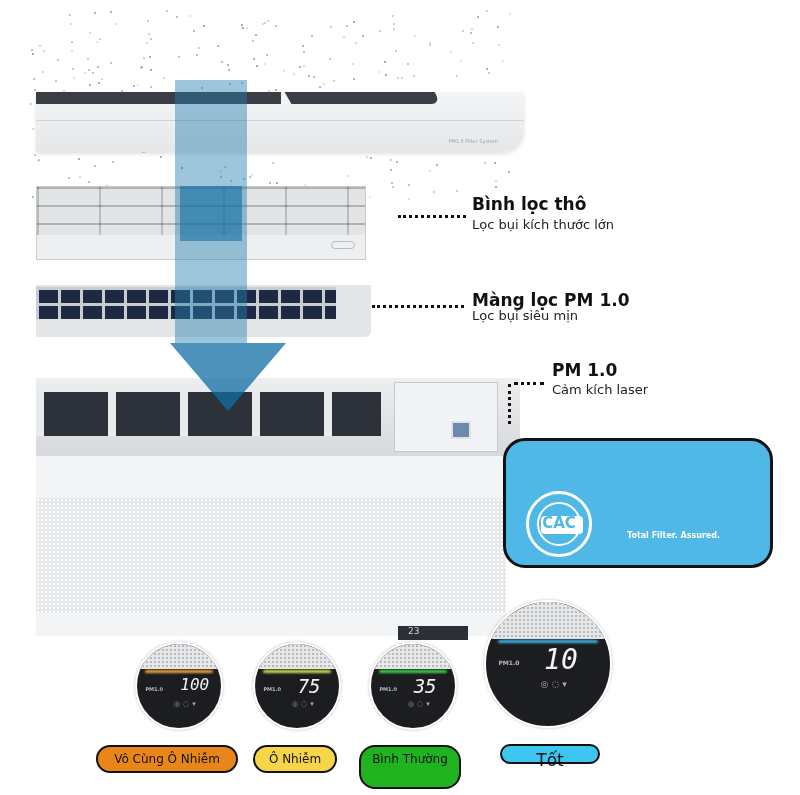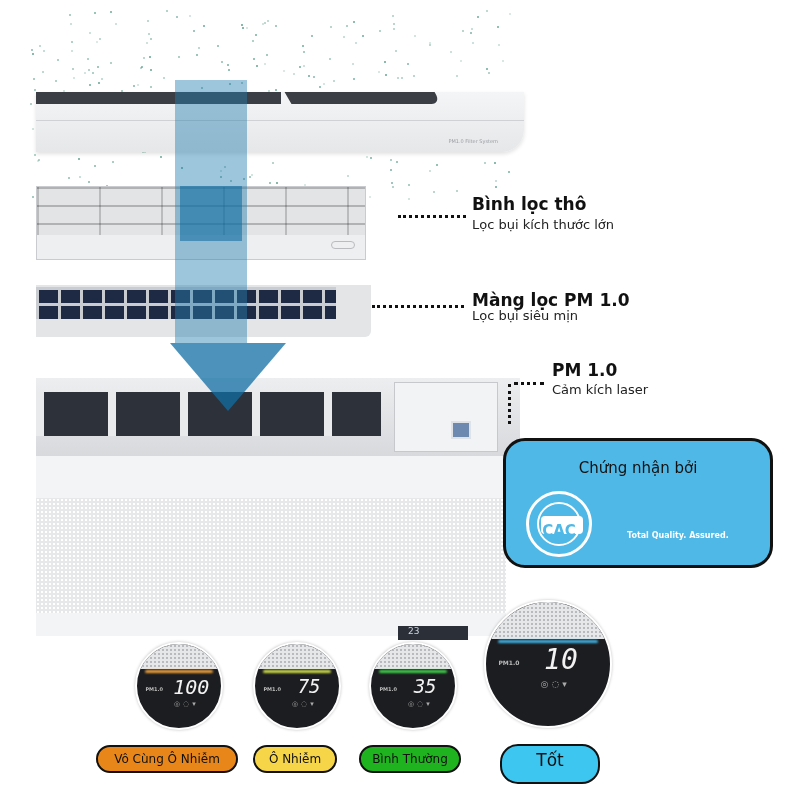--- a/index.html
+++ b/index.html
@@ -49,21 +49,21 @@
   
   .dots { border-top: 3px dotted #111; height: 0; }
   .callTitle { font-weight: bold; font-size: 17px; color: #111; }
   .callSub { font-size: 13px; color: #222; }
 
   
   .cert { left: 503px; top: 438px; width: 270px; height: 130px; background: #4fb8e6; border: 3px solid #111; border-radius: 22px; }
   .cert .title { position:absolute; left:0; right:0; top:18px; text-align:center; font-size:15px; color:#111; }
   .cac { position:absolute; left:20px; top:50px; width:66px; height:66px; border-radius:50%; border:3px solid #fff; }
   .cac .inner { position:absolute; left:8px; top:8px; width:44px; height:44px; border-radius:50%; border:2px solid #fff; }
-  .cac .txt { position:absolute; left:0; right:0; top:20px; text-align:center; font-weight:bold; font-size:15px; color:#4fb8e6;margin-top:8px; }
+  .cac .txt { position:absolute; left:0; right:0; top:20px; text-align:center; font-weight:bold; font-size:15px; color:#4fb8e6; }
   .cac .txtbg { position:absolute; left:12px; top:22px; width:42px; height:18px; background:#fff; border-radius:4px; }
   .intertek { position:absolute; left:118px; top:54px; font-size:28px; color:#fff; font-weight:bold; letter-spacing:-0.5px; }
   .intertek-sub { position:absolute; left:121px; top:90px; font-size:8px; color:#fff; font-weight:bold; }
 
   
   .disc { border-radius: 50%; overflow: hidden; background:#1c1d20; border:2px solid #fff; box-shadow: 0 0 3px rgba(0,0,0,.25); }
   .disc .top { position:absolute; left:0; top:0; right:0; height:30%; background-color:#e6e7e9; background-image: radial-gradient(#b8babd 1px, transparent 1.2px); background-size: 4px 4px; }
   .disc .glow { position:absolute; left:10%; right:10%; top:31%; height:3px; border-radius:3px; filter: blur(1px); }
   .disc .num { position:absolute; left:0; right:0; top:37%; text-align:right; padding-right:22%; color:#f2f2f2; font-family:"DejaVu Sans Mono", monospace; font-style: italic; font-weight: normal; }
   .disc .lab { position:absolute; left:10%; font-size:5px; color:#bbb; font-weight:bold; }
@@ -375,34 +375,33 @@
 <div class="abs dots" style="left:372px; top:305px; width:92px;"></div>
 <div class="abs callTitle" style="left:472px; top:290px;">Màng lọc PM 1.0</div>
 <div class="abs callSub" style="left:472px; top:308px;">Lọc bụi siêu mịn</div>
 
 <div class="abs dots" style="left:514px; top:382px; width:30px;"></div>
 <div class="abs" style="left:508px; top:384px; width:3px; height:40px; border-left:3px dotted #111;"></div>
 <div class="abs callTitle" style="left:552px; top:360px;">PM 1.0</div>
 <div class="abs callSub" style="left:552px; top:382px;">Cảm kích laser</div>
 
 <div class="abs cert">
-  <div class="title">Chứng nhận bởi</div>
   <div class="cac">
     <div class="inner"></div>
     <div class="txtbg"></div>
     <div class="txt">CAC</div>
   </div>
-  <div class="intertek-sub">Total Quality. Assured.</div>
+  <div class="intertek-sub">Total Filter. Assured.</div>
 </div>
 
 <div class="abs disc" style="left:135px; top:642px; width:88px; height:88px;">
   <div class="top"></div>
   <div class="glow" style="background:#f0a23a;"></div>
   <div class="lab" style="top:50%;">PM1.0</div>
-  <div class="num" style="font-size:20px; padding-right:14%;">100</div>
+  <div class="num" style="font-size:16px; padding-right:14%;">100</div>
   <div class="ico" style="top:67%;">◎◌▾</div>
 </div>
 <div class="abs disc" style="left:253px; top:642px; width:88px; height:88px;">
   <div class="top"></div>
   <div class="glow" style="background:#cfe04a;"></div>
   <div class="lab" style="top:50%;">PM1.0</div>
   <div class="num" style="font-size:19px;">75</div>
   <div class="ico" style="top:67%;">◎◌▾</div>
 </div>
 <div class="abs disc" style="left:369px; top:642px; width:88px; height:88px;">
@@ -415,14 +414,14 @@
 <div class="abs disc" style="left:484px; top:600px; width:128px; height:128px;">
   <div class="top"></div>
   <div class="glow" style="background:#3fb5e8;"></div>
   <div class="lab" style="top:46%; font-size:6px;">PM1.0</div>
   <div class="num" style="font-size:28px; top:33%; padding-right:26%;">10</div>
   <div class="ico" style="top:62%; font-size:9px;">◎◌▾</div>
 </div>
 
 <div class="abs pill" style="left:96px; top:745px; width:142px; height:28px; line-height:24px; background:#e8861a;">Vô Cùng Ô Nhiễm</div>
 <div class="abs pill" style="left:253px; top:745px; width:84px; height:28px; line-height:24px; background:#f7d548;">Ô Nhiễm</div>
-<div class="abs pill" style="left:359px; top:745px; width:102px; height:28px; line-height:24px; background:#1fb31f;">Bình Thường</div>
-<div class="abs pill" style="left:500px; top:744px; width:100px; height:40px; line-height:28px; background:#3cc6f0; font-size:17px; border-radius:18px;">Tốt</div>
+<div class="abs pill" style="left:359px; top:745px; width:102px; height:44px; line-height:24px; background:#1fb31f;">Bình Thường</div>
+<div class="abs pill" style="left:500px; top:744px; width:100px; height:20px; line-height:28px; background:#3cc6f0; font-size:17px; border-radius:18px;">Tốt</div>
 
 </body></html>

